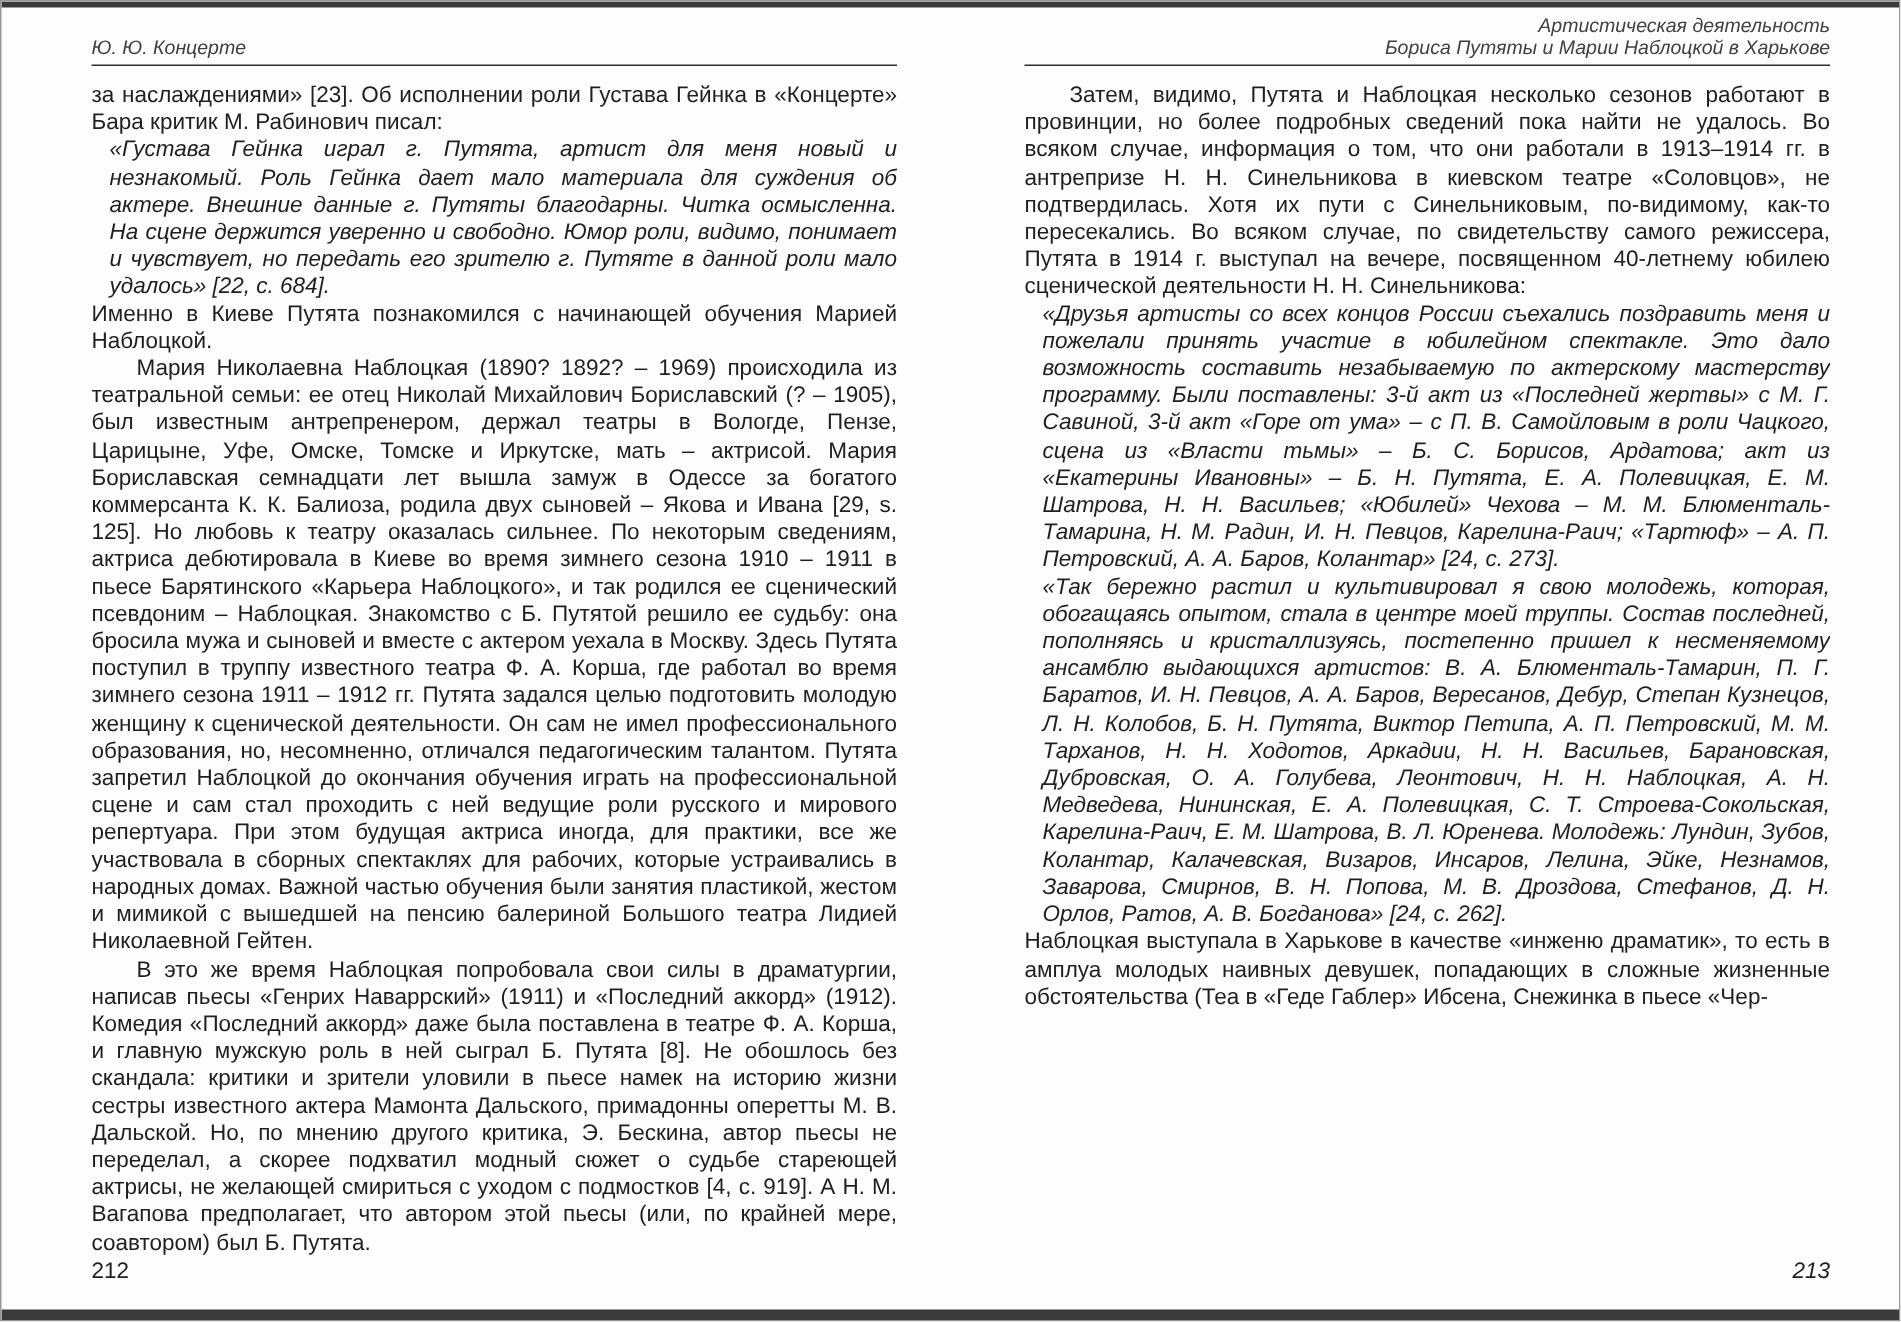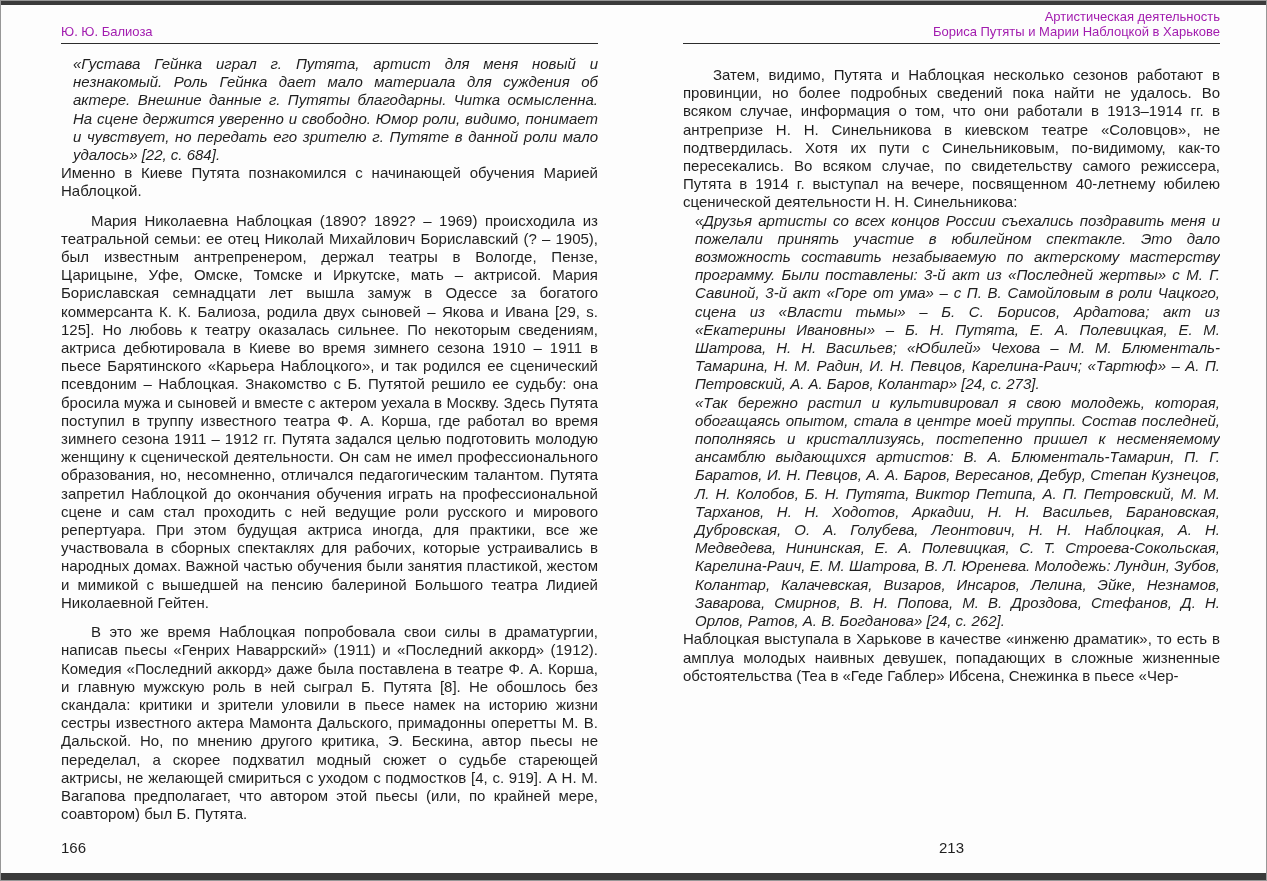--- a/index.html
+++ b/index.html
@@ -26,66 +26,68 @@
 
   .page { position: absolute; top: 8px; width: 537px; }
   .page-left { left: 60px; }
   .page-right { left: 682px; }
 
   .running-header {
     height: 30px;
     display: flex;
     flex-direction: column;
     justify-content: flex-end;
+    font-style: italic;
     font-size: 13px;
     line-height: 14.5px;
-    color: #a21caf;
+    color: #404040;
     padding-bottom: 4px;
   }
   .running-header.align-right { text-align: right; }
   .header-rule { height: 0; border-bottom: 1.6px solid var(--rule-color); }
 
   .page-body {
     margin-top: 11px;
     font-size: 15px;
     line-height: 18.2px;
     max-height: 782px;
     overflow: hidden;
   }
   .page-body p.para {
     margin: 0;
     text-align: justify;
   }
-  .page-body p.indent { text-indent: 30px; margin-top: 11px; }
+  .page-body p.indent { text-indent: 30px; }
   .page-body p.quote {
     margin-left: 12px;
     font-style: italic;
   }
 
   .page-number {
     position: absolute;
     top: 838px;
     width: 537px;
     font-size: 15px;
   }
   .page-number.pn-left { left: 60px; text-align: left; }
-  .page-number.pn-right { left: 682px; text-align: center; }
+  .page-number.pn-right { left: 682px; text-align: right; font-style: italic; }
 </style>
 </head>
 <body>
 
 <div class="canvas">
   <div class="scan-bar top"></div>
 
   <div class="page page-left">
     <div class="running-header align-left">
-      <span>Ю. Ю. Балиоза</span>
+      <span>Ю. Ю. Концерте</span>
     </div>
     <div class="header-rule"></div>
     <div class="page-body">
+        <p class="para plain">за наслаждениями» [23]. Об исполнении роли Густава Гейнка в «Концерте» Бара критик М. Рабинович писал:</p>
         <p class="para quote">«Густава Гейнка играл г. Путята, артист для меня новый и незнакомый. Роль Гейнка дает мало материала для суждения об актере. Внешние данные г. Путяты благодарны. Читка осмысленна. На сцене держится уверенно и свободно. Юмор роли, видимо, понимает и чувствует, но передать его зрителю г. Путяте в данной роли мало удалось» [22, с. 684].</p>
         <p class="para plain">Именно в Киеве Путята познакомился с начинающей обучения Марией Наблоцкой.</p>
         <p class="para indent">Мария Николаевна Наблоцкая (1890? 1892? – 1969) происходила из театральной семьи: ее отец Николай Михайлович Бориславский (? – 1905), был известным антрепренером, держал театры в Вологде, Пензе, Царицыне, Уфе, Омске, Томске и Иркутске, мать – актрисой. Мария Бориславская семнадцати лет вышла замуж в Одессе за богатого коммерсанта К. К. Балиоза, родила двух сыновей – Якова и Ивана [29, s. 125]. Но любовь к театру оказалась сильнее. По некоторым сведениям, актриса дебютировала в Киеве во время зимнего сезона 1910 – 1911 в пьесе Барятинского «Карьера Наблоцкого», и так родился ее сценический псевдоним – Наблоцкая. Знакомство с Б. Путятой решило ее судьбу: она бросила мужа и сыновей и вместе с актером уехала в Москву. Здесь Путята поступил в труппу известного театра Ф. А. Корша, где работал во время зимнего сезона 1911 – 1912 гг. Путята задался целью подготовить молодую женщину к сценической деятельности. Он сам не имел профессионального образования, но, несомненно, отличался педагогическим талантом. Путята запретил Наблоцкой до окончания обучения играть на профессиональной сцене и сам стал проходить с ней ведущие роли русского и мирового репертуара. При этом будущая актриса иногда, для практики, все же участвовала в сборных спектаклях для рабочих, которые устраивались в народных домах. Важной частью обучения были занятия пластикой, жестом и мимикой с вышедшей на пенсию балериной Большого театра Лидией Николаевной Гейтен.</p>
         <p class="para indent">В это же время Наблоцкая попробовала свои силы в драматургии, написав пьесы «Генрих Наваррский» (1911) и «Последний аккорд» (1912). Комедия «Последний аккорд» даже была поставлена в театре Ф. А. Корша, и главную мужскую роль в ней сыграл Б. Путята [8]. Не обошлось без скандала: критики и зрители уловили в пьесе намек на историю жизни сестры известного актера Мамонта Дальского, примадонны оперетты М. В. Дальской. Но, по мнению другого критика, Э. Бескина, автор пьесы не переделал, а скорее подхватил модный сюжет о судьбе стареющей актрисы, не желающей смириться с уходом с подмостков [4, с. 919]. А Н. М. Вагапова предполагает, что автором этой пьесы (или, по крайней мере, соавтором) был Б. Путята.</p>
       </div>
   </div>
 
   <div class="page page-right">
     <div class="running-header align-right">
       <span>Артистическая деятельность</span>
@@ -93,17 +95,17 @@
     </div>
     <div class="header-rule"></div>
     <div class="page-body">
         <p class="para indent">Затем, видимо, Путята и Наблоцкая несколько сезонов работают в провинции, но более подробных сведений пока найти не удалось. Во всяком случае, информация о том, что они работали в 1913–1914 гг. в антрепризе Н. Н. Синельникова в киевском театре «Соловцов», не подтвердилась. Хотя их пути с Синельниковым, по-видимому, как-то пересекались. Во всяком случае, по свидетельству самого режиссера, Путята в 1914 г. выступал на вечере, посвященном 40-летнему юбилею сценической деятельности Н. Н. Синельникова:</p>
         <p class="para quote">«Друзья артисты со всех концов России съехались поздравить меня и пожелали принять участие в юбилейном спектакле. Это дало возможность составить незабываемую по актерскому мастерству программу. Были поставлены: 3-й акт из «Последней жертвы» с М. Г. Савиной, 3-й акт «Горе от ума» – с П. В. Самойловым в роли Чацкого, сцена из «Власти тьмы» – Б. С. Борисов, Ардатова; акт из «Екатерины Ивановны» – Б. Н. Путята, Е. А. Полевицкая, Е. М. Шатрова, Н. Н. Васильев; «Юбилей» Чехова – М. М. Блюменталь-Тамарина, Н. М. Радин, И. Н. Певцов, Карелина-Раич; «Тартюф» – А. П. Петровский, А. А. Баров, Колантар» [24, с. 273].</p>
         <p class="para quote">«Так бережно растил и культивировал я свою молодежь, которая, обогащаясь опытом, стала в центре моей труппы. Состав последней, пополняясь и кристаллизуясь, постепенно пришел к несменяемому ансамблю выдающихся артистов: В. А. Блюменталь-Тамарин, П. Г. Баратов, И. Н. Певцов, А. А. Баров, Вересанов, Дебур, Степан Кузнецов, Л. Н. Колобов, Б. Н. Путята, Виктор Петипа, А. П. Петровский, М. М. Тарханов, Н. Н. Ходотов, Аркадии, Н. Н. Васильев, Барановская, Дубровская, О. А. Голубева, Леонтович, Н. Н. Наблоцкая, А. Н. Медведева, Нининская, Е. А. Полевицкая, С. Т. Строева-Сокольская, Карелина-Раич, Е. М. Шатрова, В. Л. Юренева. Молодежь: Лундин, Зубов, Колантар, Калачевская, Визаров, Инсаров, Лелина, Эйке, Незнамов, Заварова, Смирнов, В. Н. Попова, М. В. Дроздова, Стефанов, Д. Н. Орлов, Ратов, А. В. Богданова» [24, с. 262].</p>
         <p class="para plain">Наблоцкая выступала в Харькове в качестве «инженю драматик», то есть в амплуа молодых наивных девушек, попадающих в сложные жизненные обстоятельства (Теа в «Геде Габлер» Ибсена, Снежинка в пьесе «Чер-</p>
       </div>
   </div>
 
-  <div class="page-number pn-left">166</div>
+  <div class="page-number pn-left">212</div>
   <div class="page-number pn-right">213</div>
 
   <div class="scan-bar bottom"></div>
 </div>
 
 </body></html>

